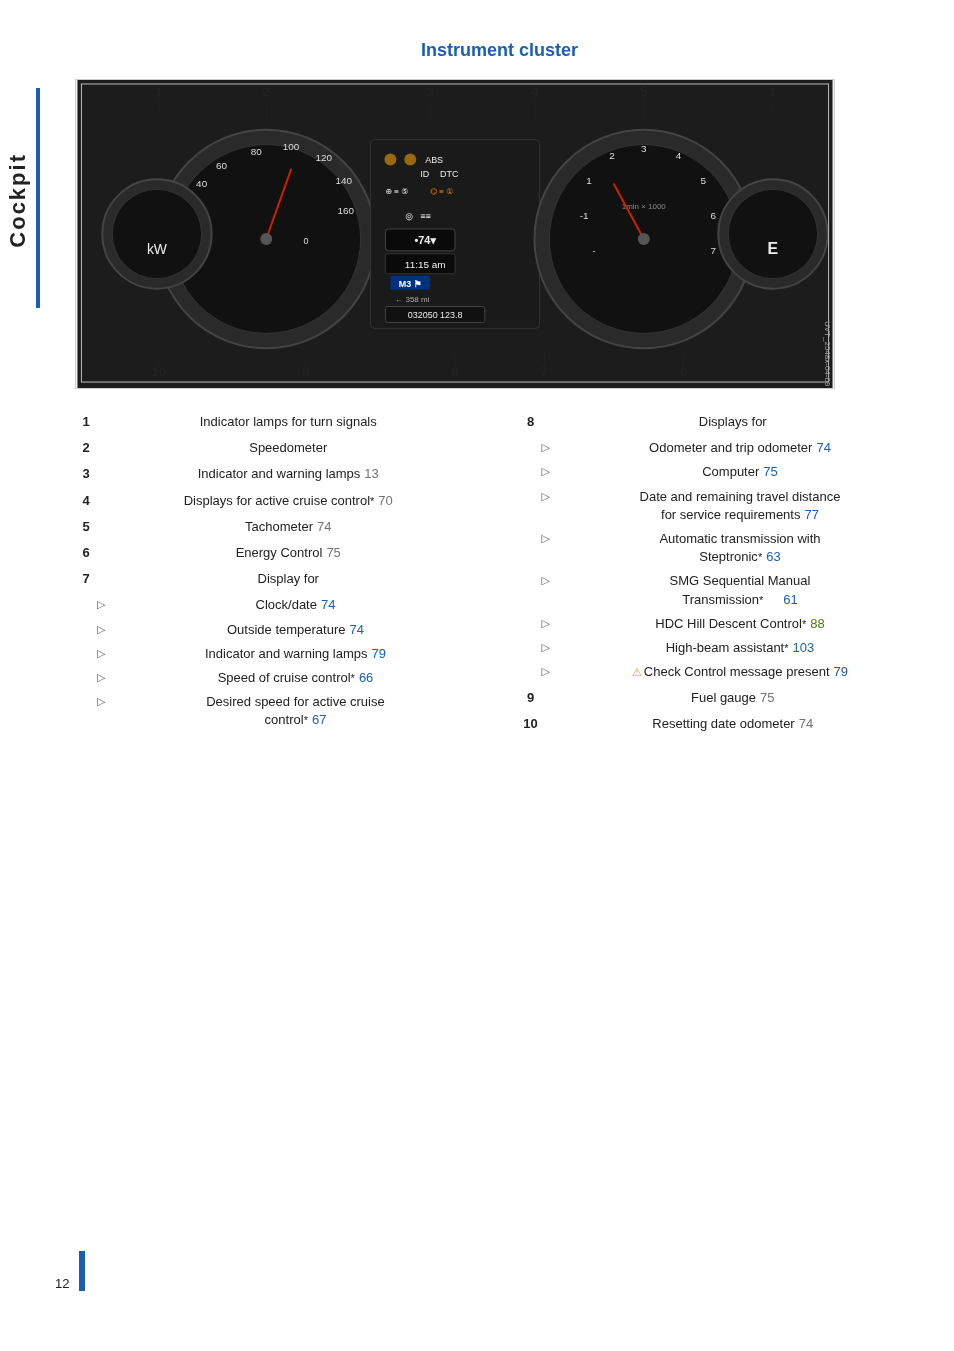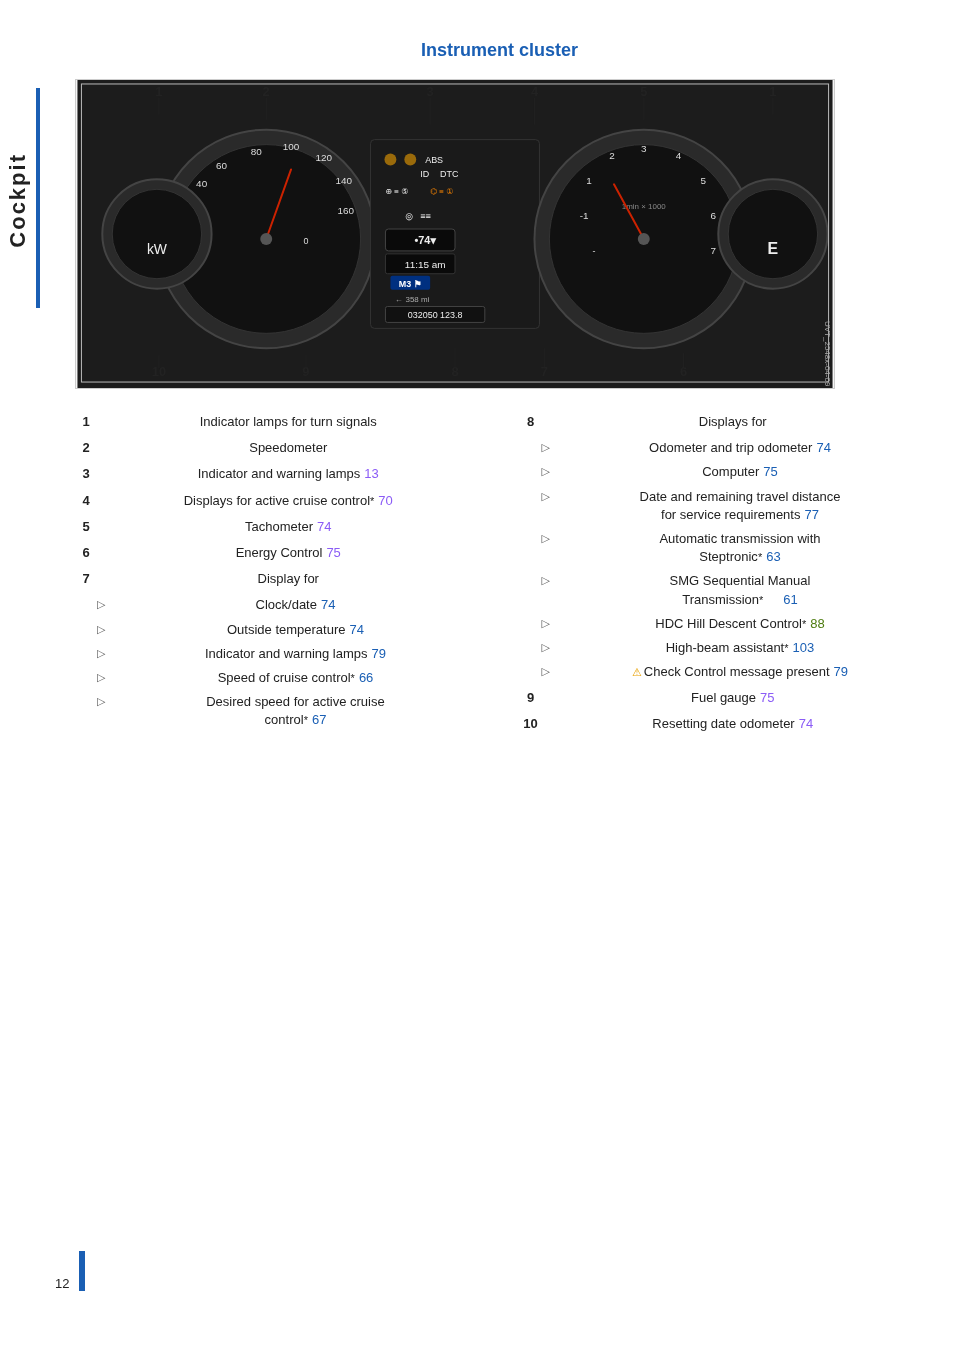--- a/index.html
+++ b/index.html
@@ -93,21 +93,21 @@
       font-weight: bold;
       min-width: 22px;
       flex-shrink: 0;
     }
 
     .list-item .item-text {
       flex: 1;
     }
 
     .list-item .item-page {
-      color: #8b5cf6;
+      color: #737373;
       margin-left: 4px;
       white-space: nowrap;
     }
 
     
     .sub-item {
       display: flex;
       align-items: flex-start;
       margin-bottom: 6px;
       margin-left: 22px;

